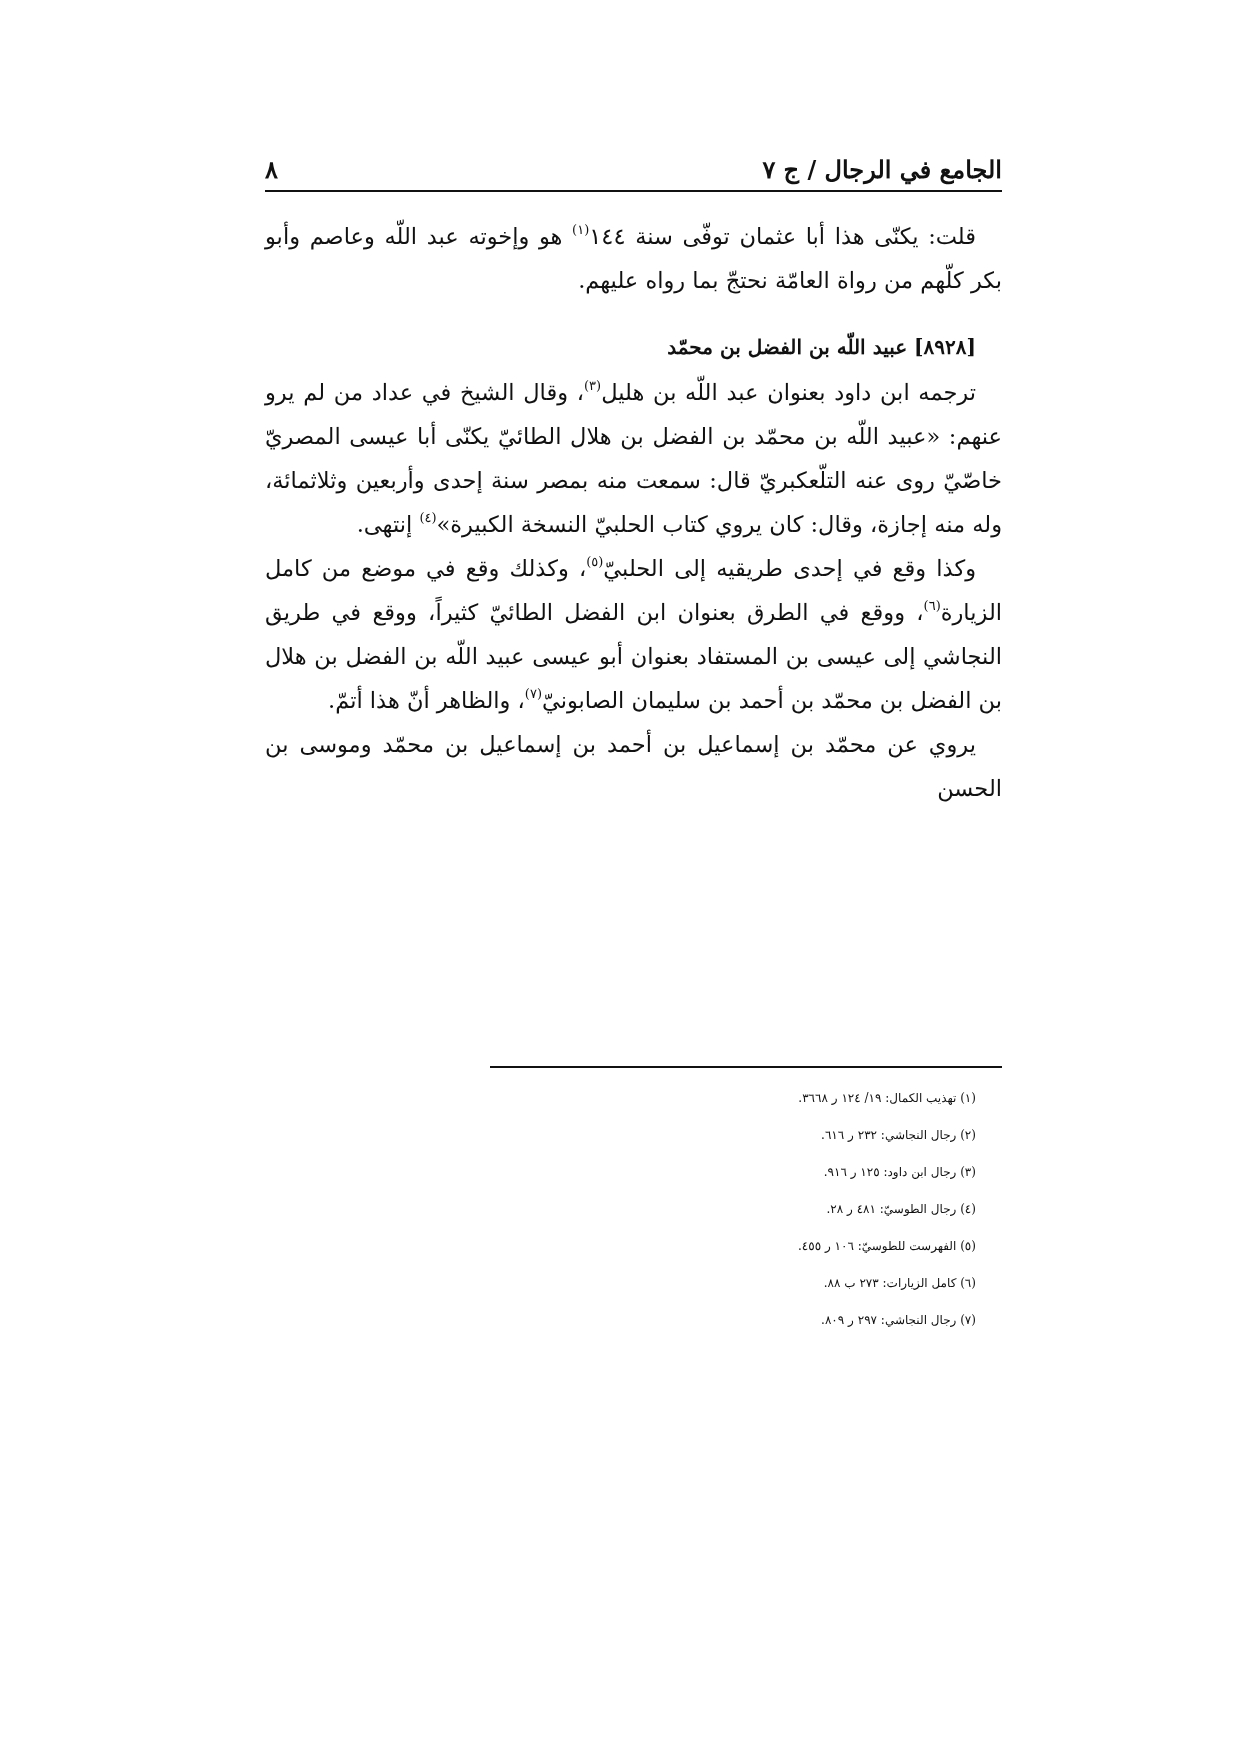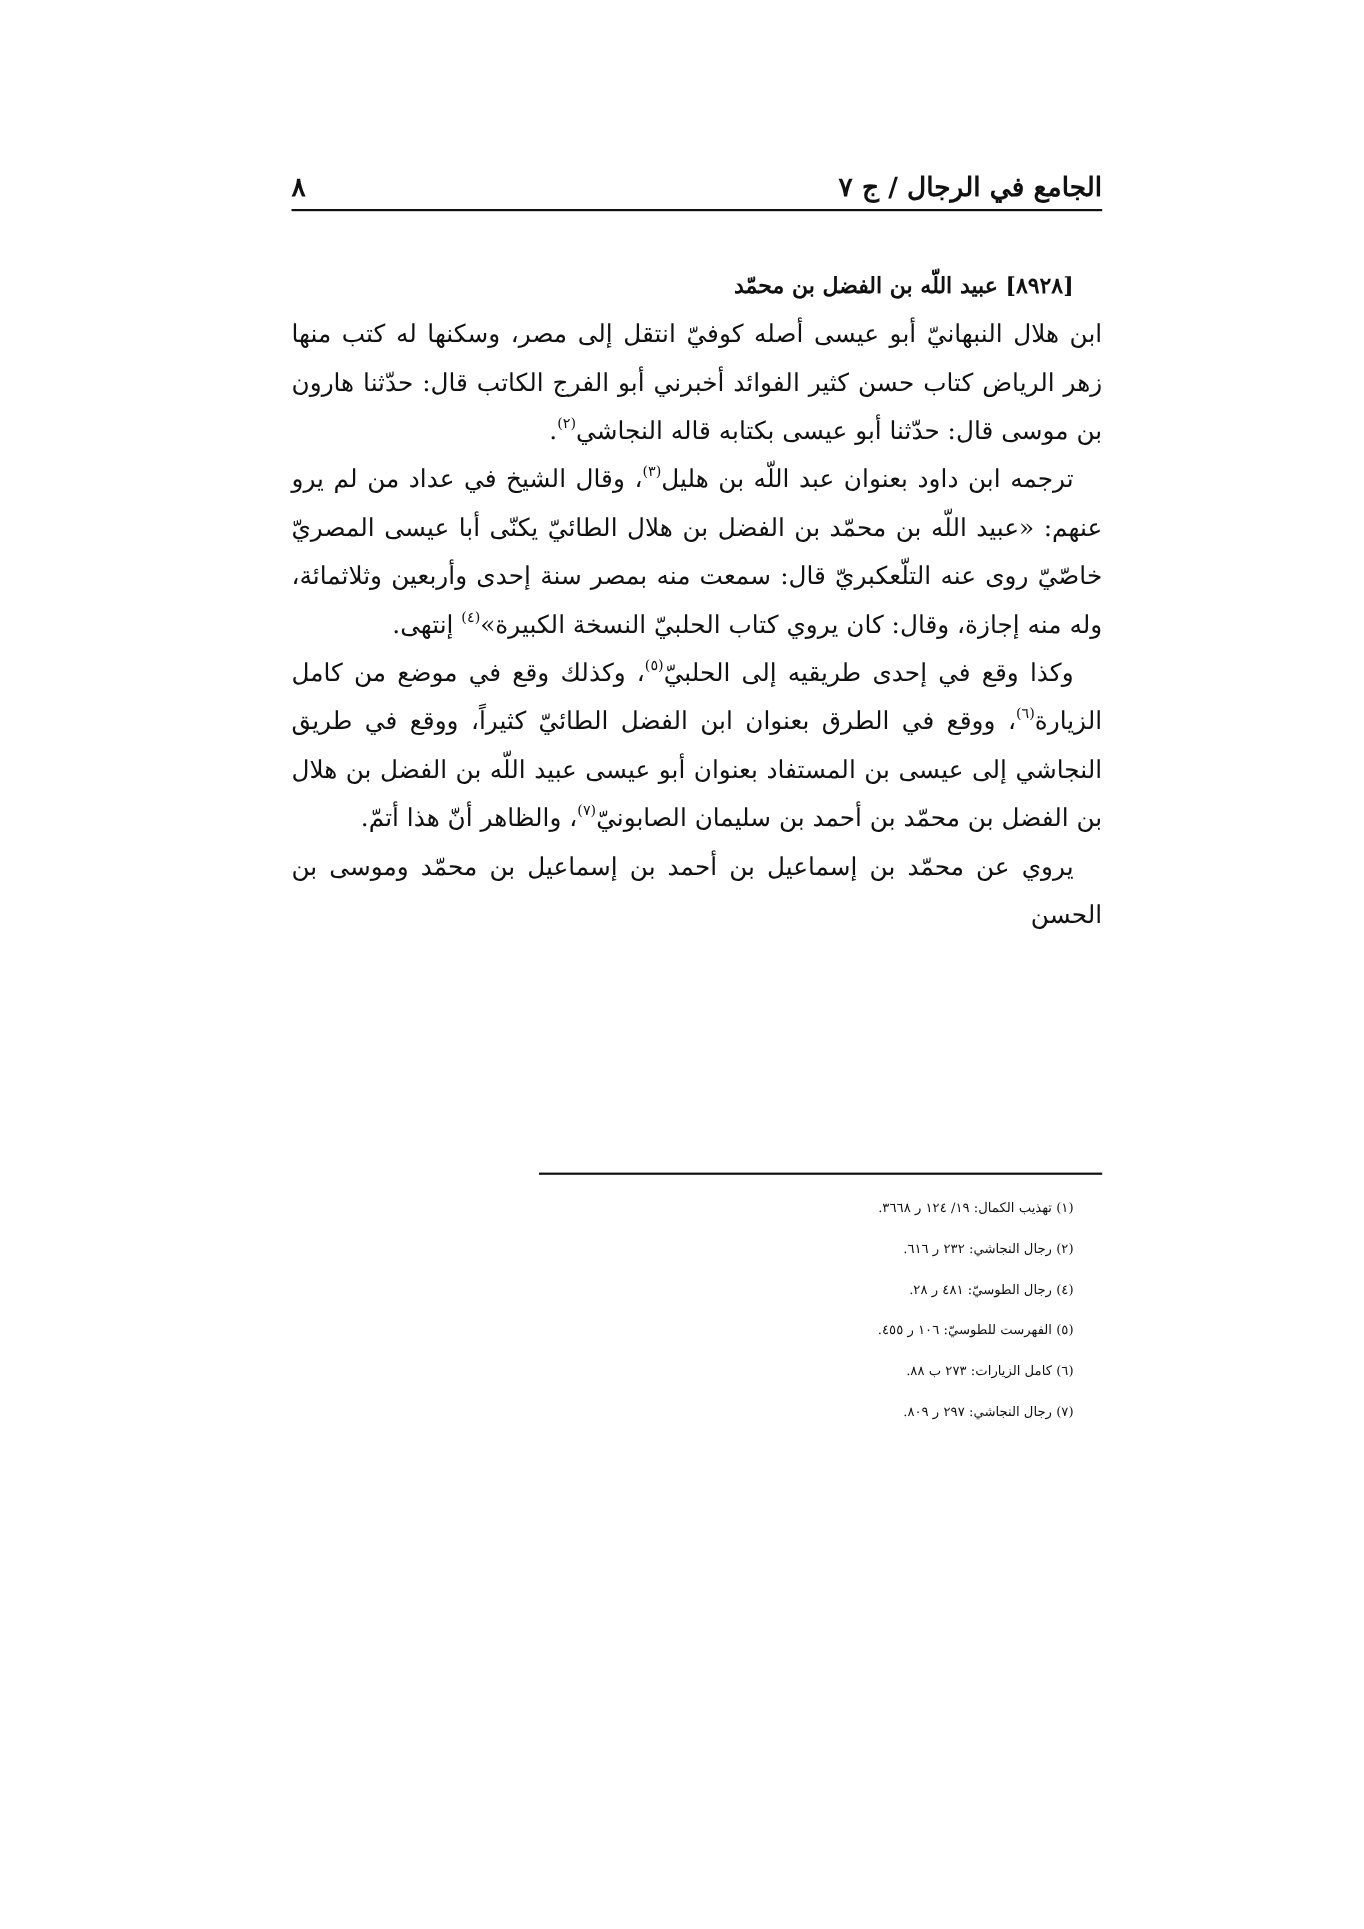--- a/index.html
+++ b/index.html
@@ -101,36 +101,37 @@
 <body>
 
 <div class="page">
 
   <div class="running-header">
     <span class="running-title">الجامع في الرجال / ج ٧</span>
     <span class="page-number">٨</span>
   </div>
 
   <div class="body">
+    <p><span>قلت: يكنّى هذا أبا عثمان توفّى سنة ١٤٤</span><sup>(١)</sup><span> هو وإخوته عبد اللّه وعاصم وأبو بكر كلّهم من رواة العامّة نحتجّ بما رواه عليهم.</span></p>
 
     <h2 class="entry-heading"><span>[٨٩٢٨]</span><span> عبيد اللّه بن الفضل بن محمّد</span></h2>
 
-    <p class="cont"><span>ابن هلال النبهانيّ أبو عيسى أصله كوفيّ انتقل إلى مصر، وسكنها له كتب منها زهر الرياض كتاب حسن كثير الفوائد أخبرني أبو الفرج الكاتب قال: حدّثنا هارون بن موسى قال: حدّثنا أبو عيسى بكتابه قاله النجاشي</span><sup>(٢)</sup><span>.</span></p>
 
     <p><span>ترجمه ابن داود بعنوان عبد اللّه بن هليل</span><sup>(٣)</sup><span>، وقال الشيخ في عداد من لم يرو عنهم: «عبيد اللّه بن محمّد بن الفضل بن هلال الطائيّ يكنّى أبا عيسى المصريّ خاصّيّ روى عنه التلّعكبريّ قال: سمعت منه بمصر سنة إحدى وأربعين وثلاثمائة، وله منه إجازة، وقال: كان يروي كتاب الحلبيّ النسخة الكبيرة»</span><sup>(٤)</sup><span> إنتهى.</span></p>
 
     <p><span>وكذا وقع في إحدى طريقيه إلى الحلبيّ</span><sup>(٥)</sup><span>، وكذلك وقع في موضع من كامل الزيارة</span><sup>(٦)</sup><span>، ووقع في الطرق بعنوان ابن الفضل الطائيّ كثيراً، ووقع في طريق النجاشي إلى عيسى بن المستفاد بعنوان أبو عيسى عبيد اللّه بن الفضل بن هلال بن الفضل بن محمّد بن أحمد بن سليمان الصابونيّ</span><sup>(٧)</sup><span>، والظاهر أنّ هذا أتمّ.</span></p>
 
     <p><span>يروي عن محمّد بن إسماعيل بن أحمد بن إسماعيل بن محمّد وموسى بن الحسن</span></p>
   </div>
 
   <div class="footnote-rule"></div>
 
   <div class="footnotes">
     <p class="footnote">(١) تهذيب الكمال: ١٩/ ١٢٤ ر ٣٦٦٨.</p>
     <p class="footnote">(٢) رجال النجاشي: ٢٣٢ ر ٦١٦.</p>
+    <p class="footnote">(٣) رجال ابن داود: ١٢٥ ر ٩١٦.</p>
     <p class="footnote">(٤) رجال الطوسيّ: ٤٨١ ر ٢٨.</p>
     <p class="footnote">(٥) الفهرست للطوسيّ: ١٠٦ ر ٤٥٥.</p>
     <p class="footnote">(٦) كامل الزيارات: ٢٧٣ ب ٨٨.</p>
     <p class="footnote">(٧) رجال النجاشي: ٢٩٧ ر ٨٠٩.</p>
   </div>
 
 </div>
 
 </body></html>

